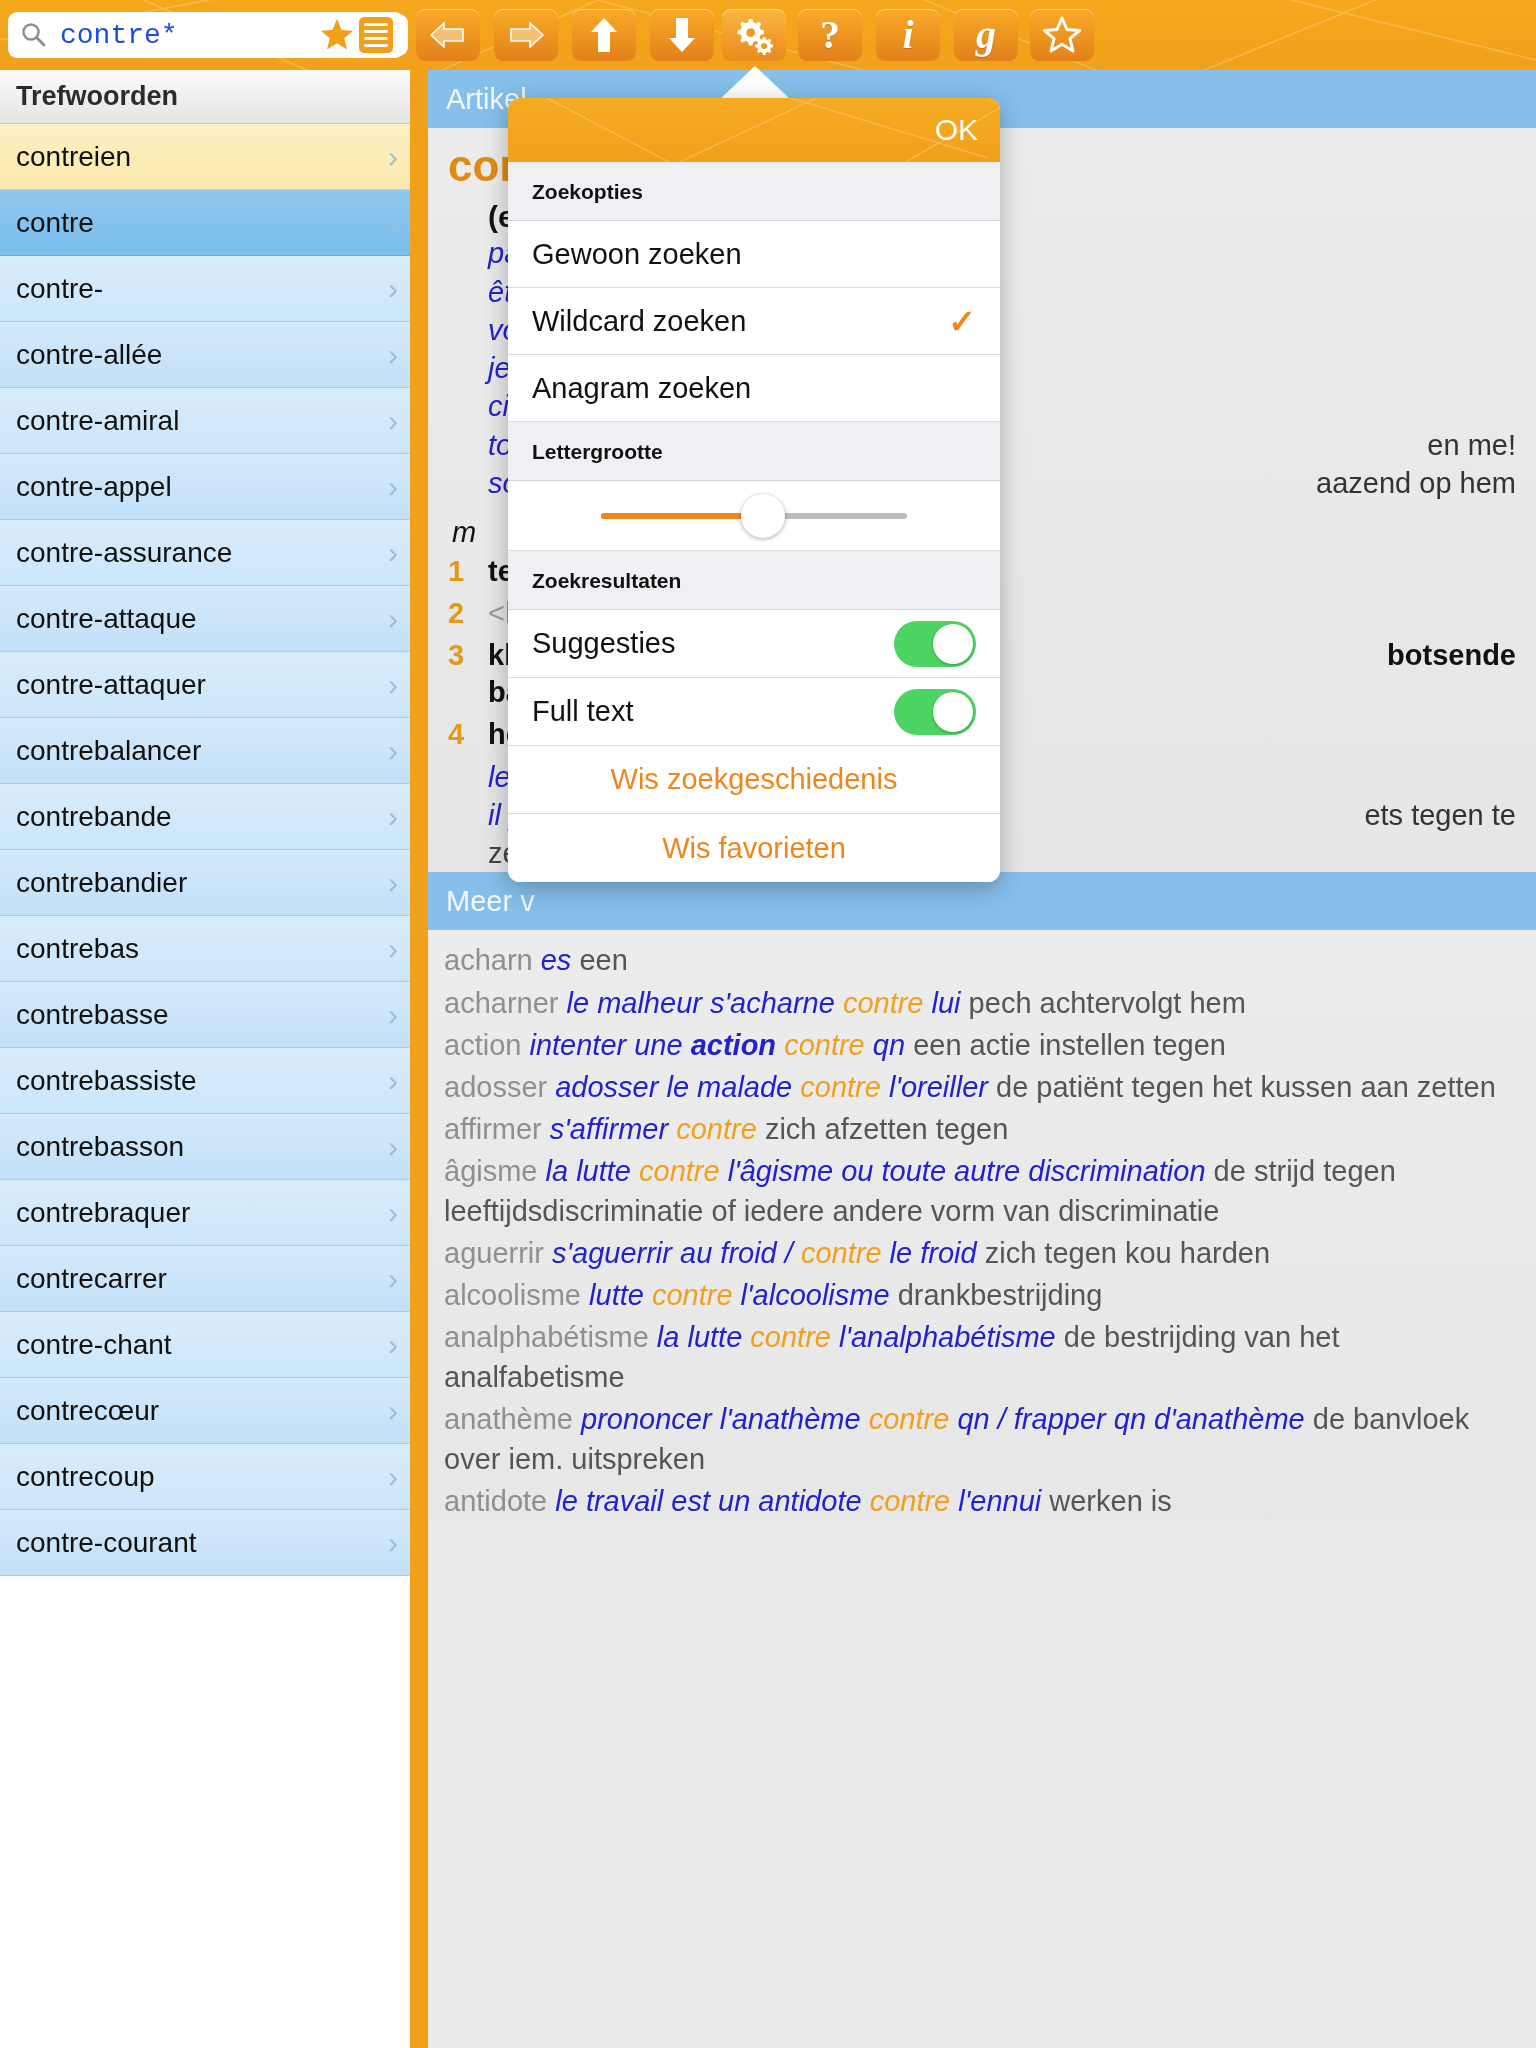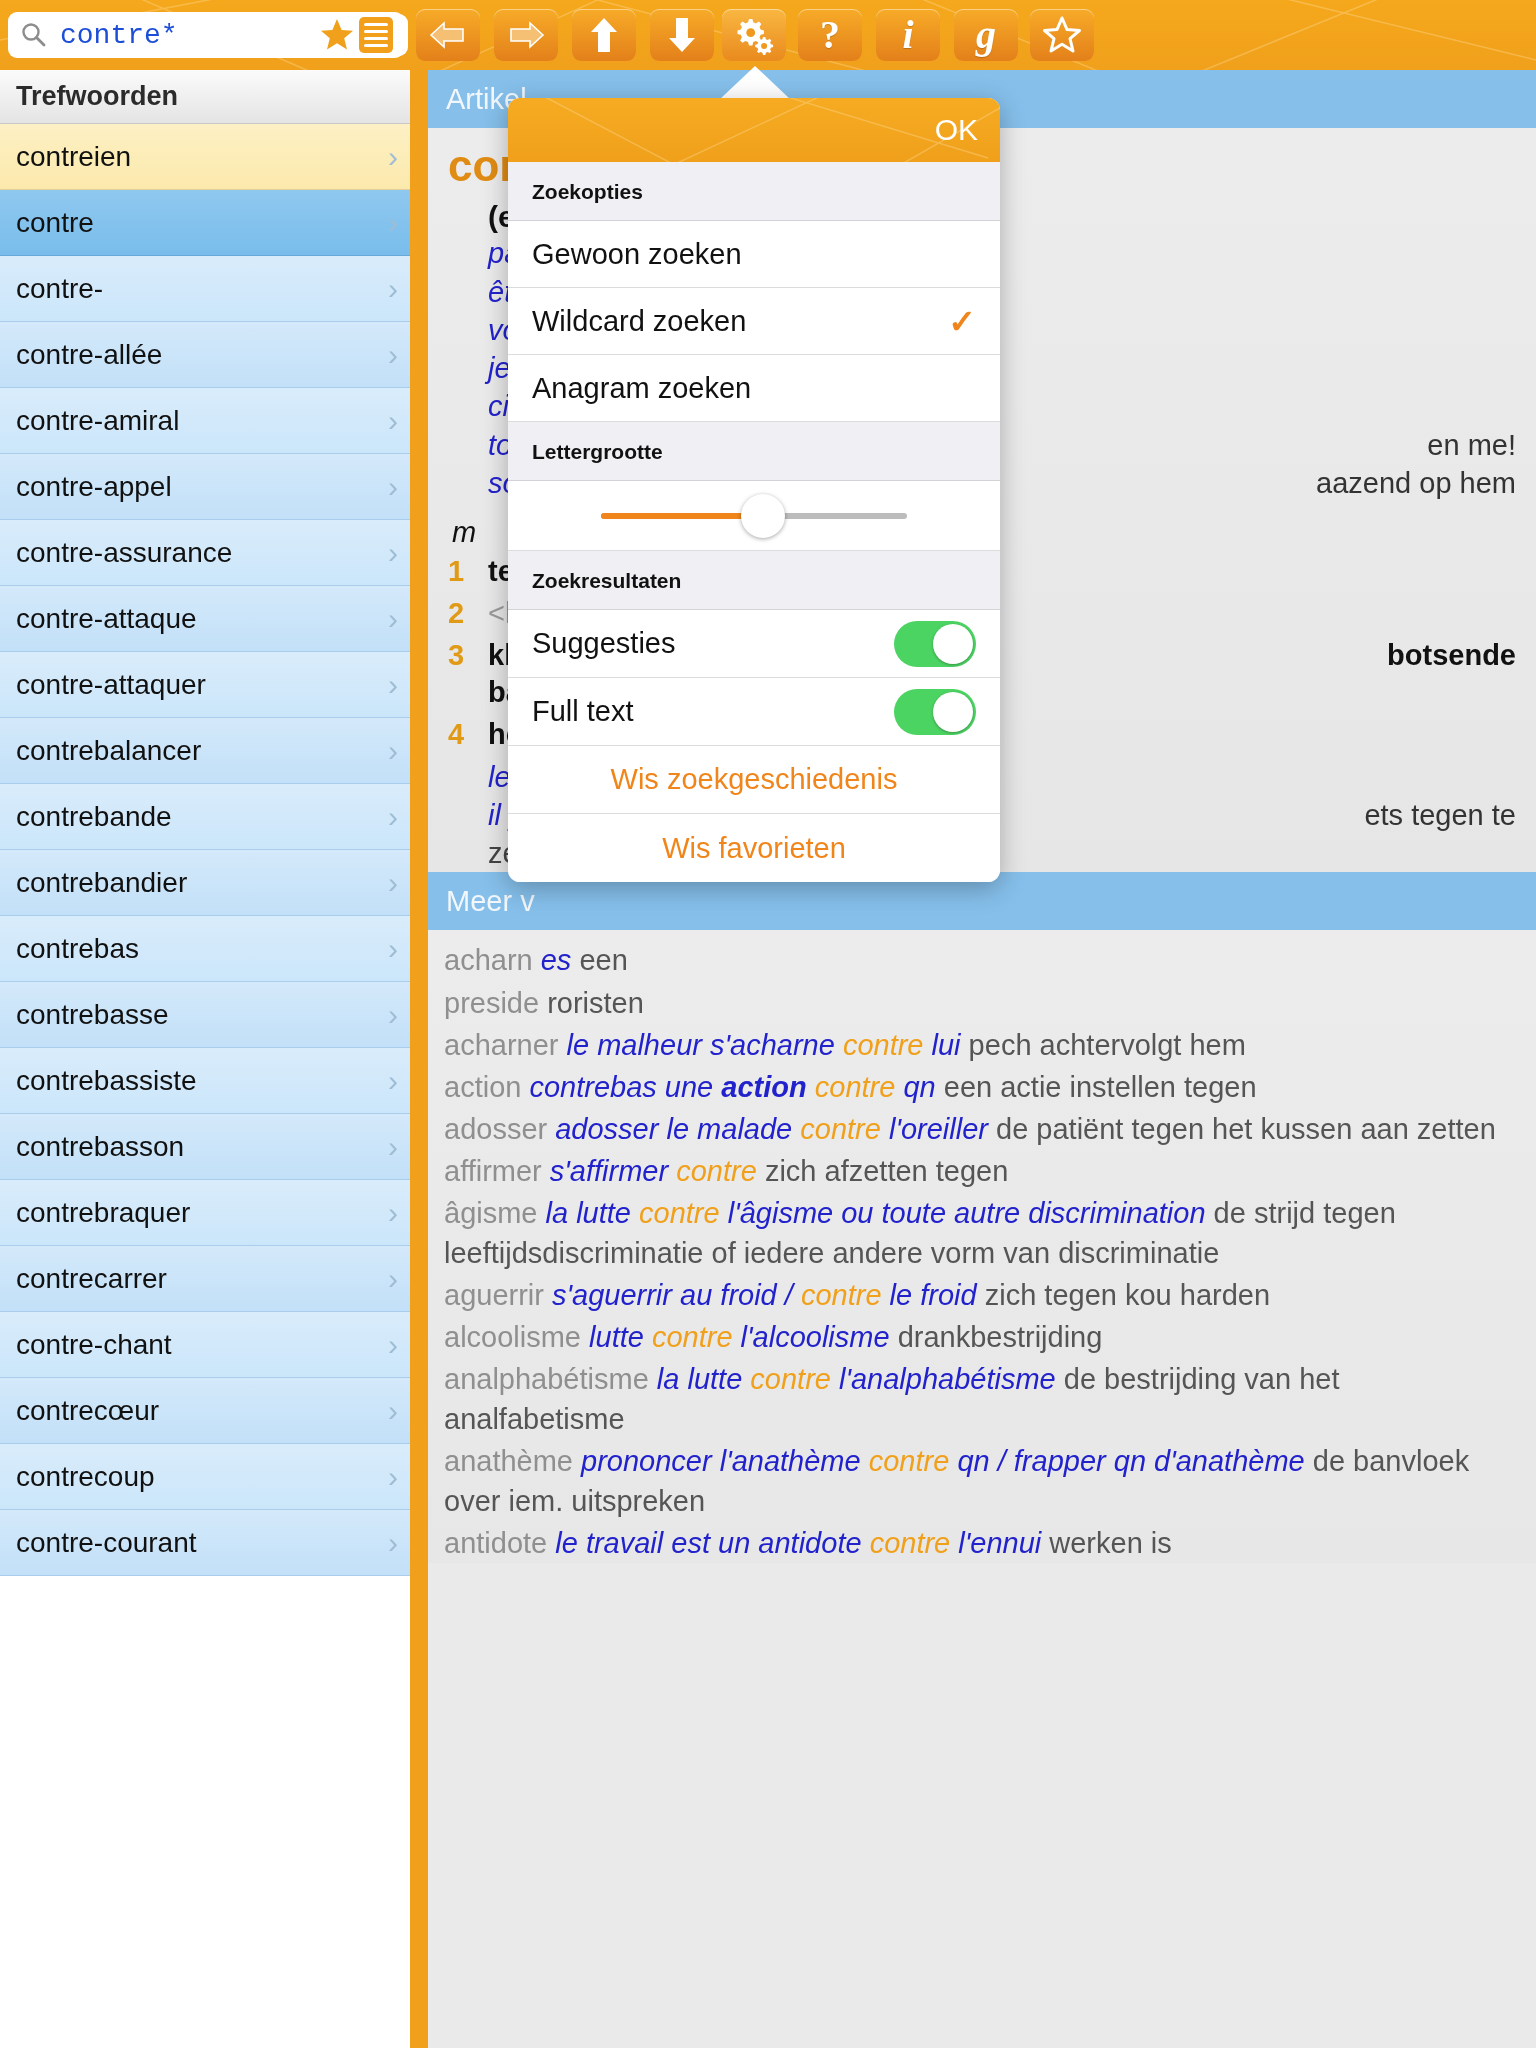--- a/index.html
+++ b/index.html
@@ -415,23 +415,22 @@
           <span>il y</span>
           <span style="float:right;color:#333;font-style:normal;">ets tegen te</span>
         </div>
         <div class="nl" style="font-style:normal">zeg</div>
       </div>
     </div>
 
     <div class="meer-head">Meer v</div>
     <div class="meer-body" id="more-list">
         <div class="ex-line"><span class="lemma">acharn </span><span class="fr-i">es</span><span class="trans">   een</span></div>
-        <div class="ex-line"><span class="lemma">preside </span><span class="trans">   roristen</span></div>
         <div class="ex-line"><span class="lemma">acharner </span><span class="fr-i">le malheur s'acharne </span><span class="hl">contre</span><span class="fr-i"> lui</span><span class="trans">   pech achtervolgt hem</span></div>
-        <div class="ex-line"><span class="lemma">action </span><span class="fr-i">contrebas une </span><span class="fr-b">action</span><span class="hl"> contre</span><span class="fr-i"> qn</span><span class="trans">   een actie instellen tegen</span></div>
+        <div class="ex-line"><span class="lemma">action </span><span class="fr-i">intenter une </span><span class="fr-b">action</span><span class="hl"> contre</span><span class="fr-i"> qn</span><span class="trans">   een actie instellen tegen</span></div>
         <div class="ex-line"><span class="lemma">adosser </span><span class="fr-i">adosser le malade </span><span class="hl">contre</span><span class="fr-i"> l'oreiller</span><span class="trans">   de patiënt tegen het kussen aan zetten</span></div>
         <div class="ex-line"><span class="lemma">affirmer </span><span class="fr-i">s'affirmer </span><span class="hl">contre</span><span class="trans">   zich afzetten tegen</span></div>
         <div class="ex-line"><span class="lemma">âgisme </span><span class="fr-i">la lutte </span><span class="hl">contre</span><span class="fr-i"> l'âgisme ou toute autre discrimination</span><span class="trans">   de strijd tegen leeftijdsdiscriminatie of iedere andere vorm van discriminatie</span></div>
         <div class="ex-line"><span class="lemma">aguerrir </span><span class="fr-i">s'aguerrir au froid / </span><span class="hl">contre</span><span class="fr-i"> le froid</span><span class="trans">   zich tegen kou harden</span></div>
         <div class="ex-line"><span class="lemma">alcoolisme </span><span class="fr-i">lutte </span><span class="hl">contre</span><span class="fr-i"> l'alcoolisme</span><span class="trans">   drankbestrijding</span></div>
         <div class="ex-line"><span class="lemma">analphabétisme </span><span class="fr-i">la lutte </span><span class="hl">contre</span><span class="fr-i"> l'analphabétisme</span><span class="trans">   de bestrijding van het analfabetisme</span></div>
         <div class="ex-line"><span class="lemma">anathème </span><span class="fr-i">prononcer l'anathème </span><span class="hl">contre</span><span class="fr-i"> qn / frapper qn d'anathème</span><span class="trans">   de banvloek over iem. uitspreken</span></div>
         <div class="ex-line"><span class="lemma">antidote </span><span class="fr-i">le travail est un antidote </span><span class="hl">contre</span><span class="fr-i"> l'ennui</span><span class="trans">   werken is</span></div>
       </div>
   </div>

